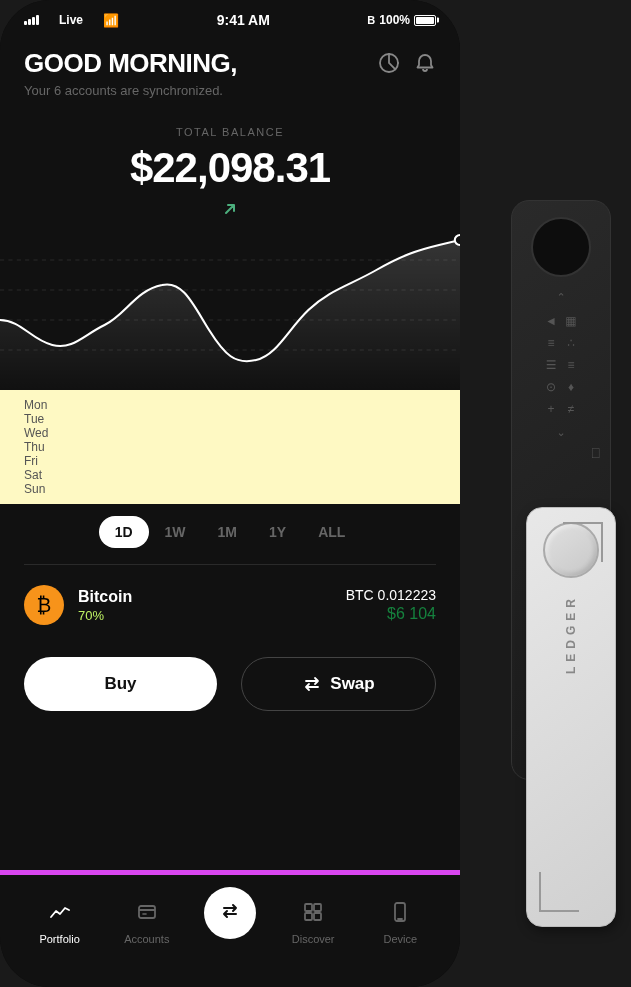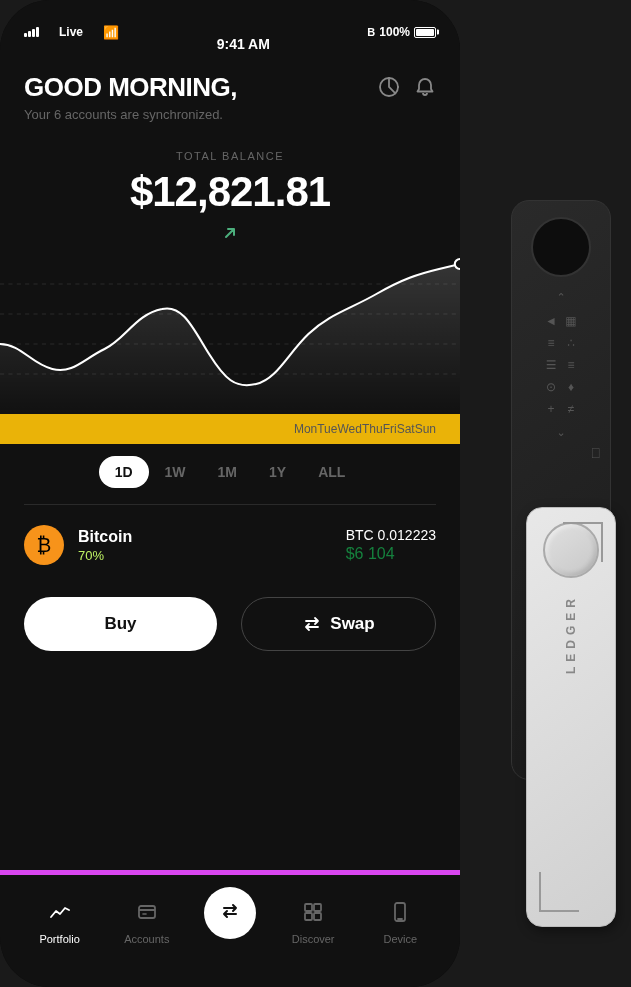--- a/index.html
+++ b/index.html
@@ -49,21 +49,20 @@
       align-items: center;
       gap: 20px;
       font-size: 12px;
       color: #fff;
       font-weight: 600;
     }
     .status-center {
       font-size: 14px;
       color: #fff;
       font-weight: 600;
-      margin-top: 24px;
     }
     .status-right {
       display: flex;
       align-items: center;
       gap: 4px;
       font-size: 12px;
       color: #fff;
       font-weight: 600;
     }
     .signal-bars {
@@ -183,23 +182,24 @@
     }
     .chart-svg-wrap {
       width: 100%;
       height: 160px;
       position: relative;
     }
 
     
     .time-axis {
       display: flex;
-      justify-content: flex-end;
+      justify-content: center;
       padding: 8px 24px;
-      background: #eab308;
+      background: #fef9c3;
+      flex-direction: column;
     }
     .time-label {
       font-size: 12px;
       color: #555;
       font-weight: 400;
     }
 
     
     .period-selector {
       display: flex;
@@ -266,21 +266,21 @@
       font-size: 16px;
       font-weight: 700;
       color: #fff;
     }
     .asset-pct {
       font-size: 13px;
       color: #bef264;
       margin-top: 2px;
     }
     .asset-values {
-      text-align: left;
+      text-align: right;
     }
     .asset-crypto {
       font-size: 14px;
       color: #fff;
       font-weight: 500;
     }
     .asset-fiat {
       font-size: 16px;
       color: #15803d;
       margin-top: 2px;
@@ -517,21 +517,21 @@
                 <path d="M9 17a2 2 0 0 0 4 0" stroke="#888" stroke-width="1.8"></path>
               </svg>
             </span>
           </div>
         </div>
         <div class="sub-greeting">Your 6 accounts are synchronized.</div>
       </div>
 
       <div class="balance-section">
         <div class="balance-label">TOTAL BALANCE</div>
-        <div class="balance-amount">$12,821.81</div>
+        <div class="balance-amount">$22,098.31</div>
         <div class="balance-change">
           <svg width="18" height="18" viewBox="0 0 18 18" fill="none" xmlns="http://www.w3.org/2000/svg">
             <path d="M5 13L13 5M13 5H7M13 5v6" stroke="#4caf7d" stroke-width="2" stroke-linecap="round" stroke-linejoin="round"></path>
           </svg>
         </div>
       </div>
 
       <div class="chart-section">
         <div class="chart-svg-wrap">
           <svg width="100%" height="160" viewBox="0 0 440 160" preserveAspectRatio="none" xmlns="http://www.w3.org/2000/svg">

